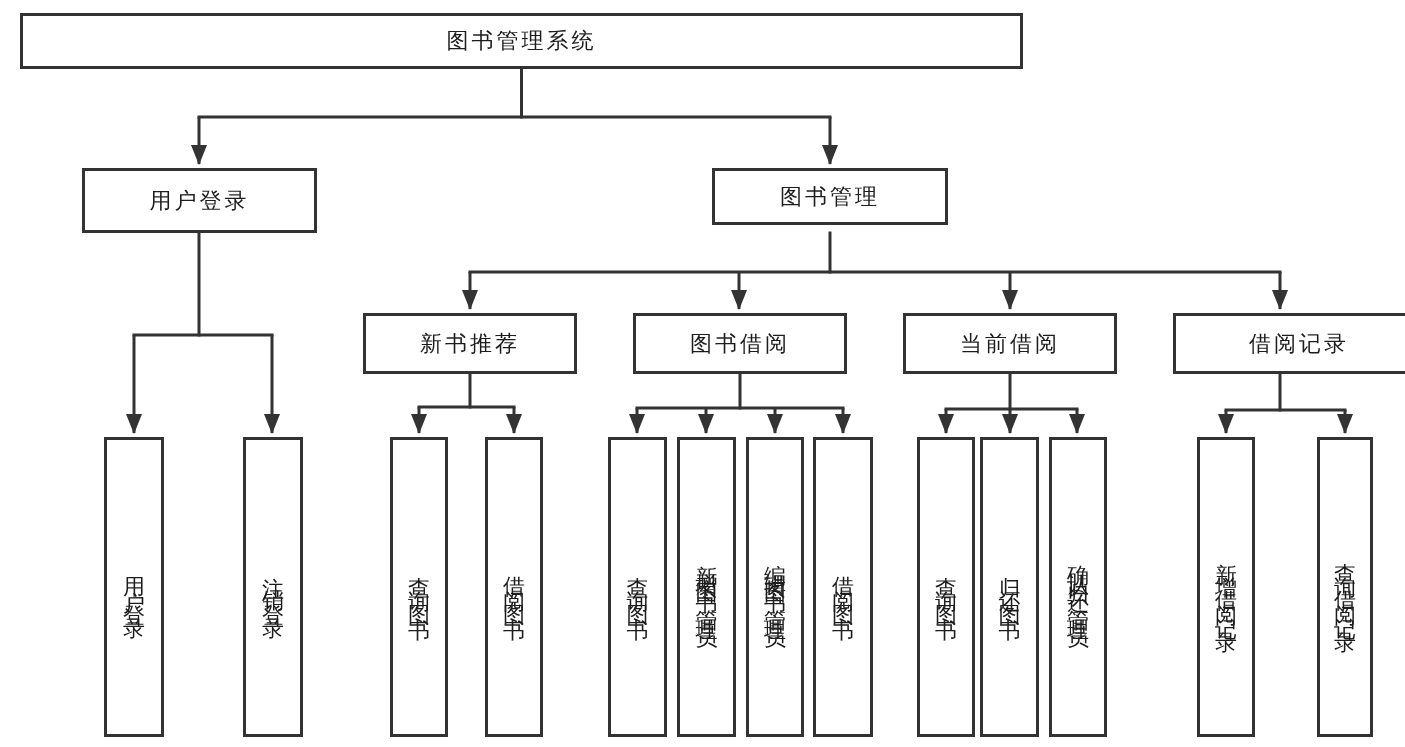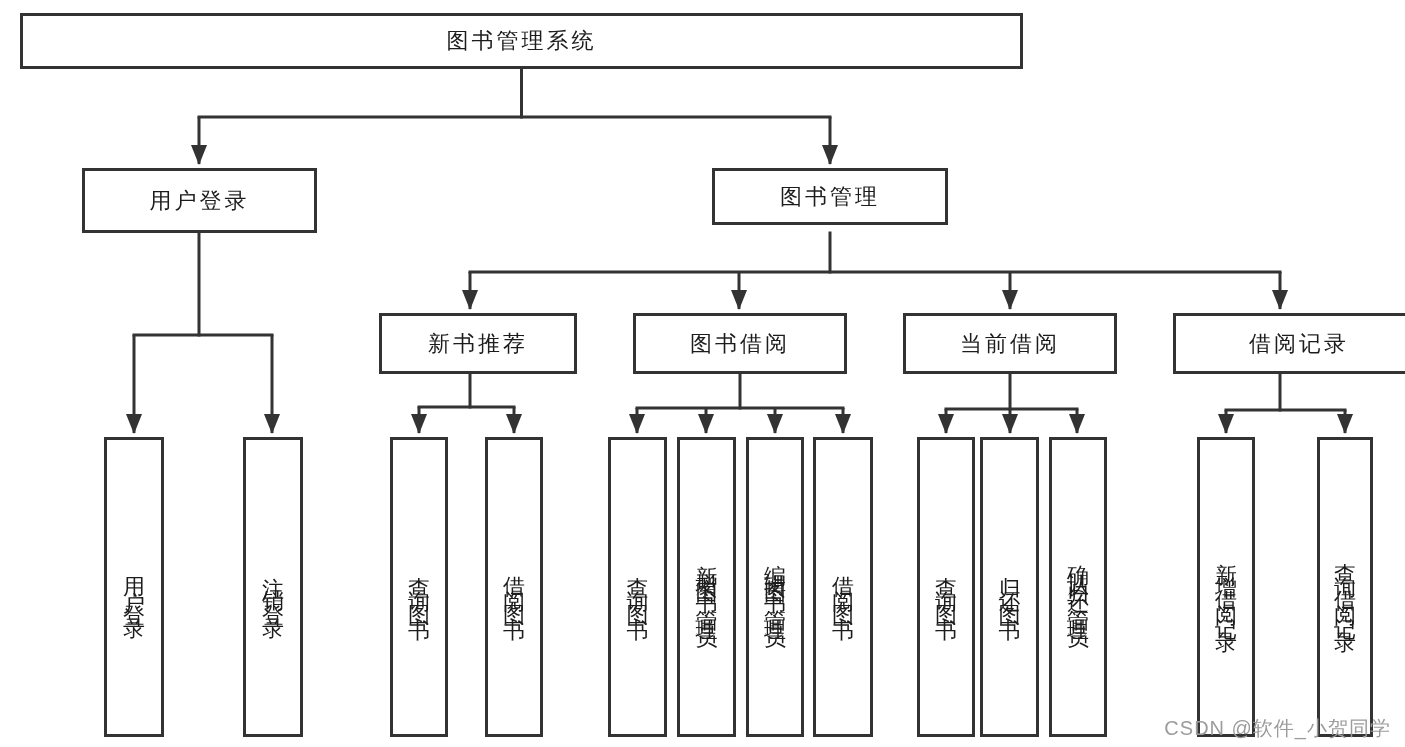--- a/index.html
+++ b/index.html
@@ -40,21 +40,21 @@
     bottom:5px;
     font-size:20px;
     color:#9c9c9c;
     letter-spacing:1px;
     white-space:nowrap;
   }
   
   #root-box   {left:20px;  top:13px;  width:1003px; height:56px;}
   #branch-0   {left:82px;  top:168px; width:235px;  height:65px;}
   #branch-1   {left:712px; top:168px; width:236px;  height:57px;}
-  #group-0    {left:363px; top:313px; width:198px;  height:61px;margin-left:16px;}
+  #group-0    {left:363px; top:313px; width:214px;  height:61px;}
   #group-1    {left:633px; top:313px; width:214px;  height:61px;}
   #group-2    {left:903px; top:313px; width:214px;  height:61px;}
   #group-3    {left:1173px;top:313px; width:252px;  height:61px;}
   .leaf       {top:437px;  height:300px;}
   #leaf-0  {left:104px;  width:60px;}
   #leaf-1  {left:243px;  width:60px;}
   #leaf-2  {left:390px;  width:58px;}
   #leaf-3  {left:485px;  width:58px;}
   #leaf-4  {left:608px;  width:59px;}
   #leaf-5  {left:677px;  width:59px;}
@@ -142,14 +142,13 @@
   <div class="box v-box leaf long" id="leaf-6">编辑图书（管理员）</div>
   <div class="box v-box leaf" id="leaf-7">借阅图书</div>
 
   <div class="box v-box leaf" id="leaf-8">查询图书</div>
   <div class="box v-box leaf" id="leaf-9">归还图书</div>
   <div class="box v-box leaf long" id="leaf-10">确认归还（管理员）</div>
 
   <div class="box v-box leaf" id="leaf-11">新增借阅记录</div>
   <div class="box v-box leaf" id="leaf-12">查询借阅记录</div>
 
-  <div class="watermark">CSDN @软件_小贺同学</div>
 </div>
 
 </body></html>

